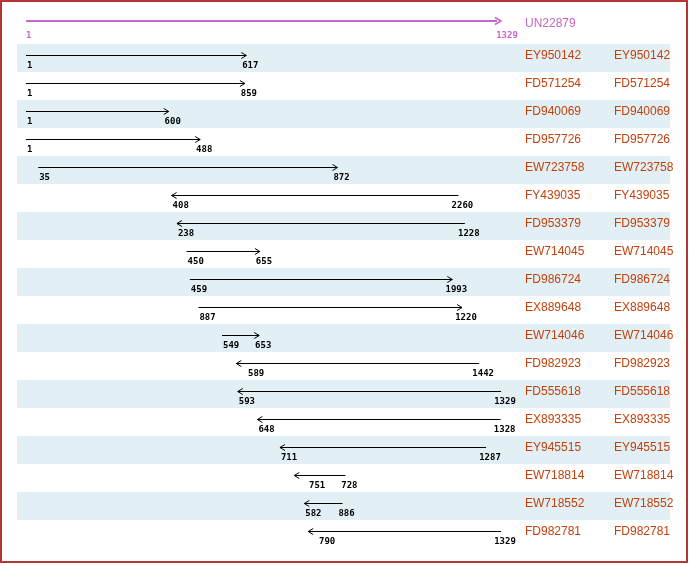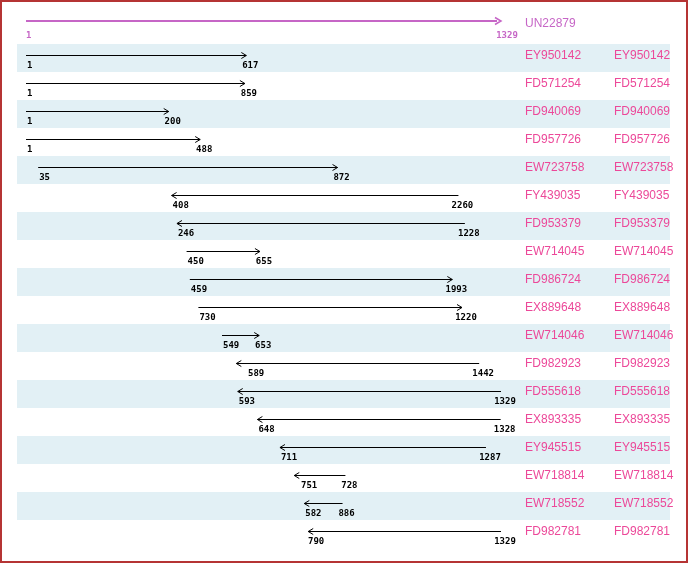--- a/index.html
+++ b/index.html
@@ -29,21 +29,21 @@
   .row .band{position:absolute;left:15px;top:0;width:653px;height:28px;background:transparent;}
   .row.shaded .band{background:#e2f0f5;}
   .row svg{position:absolute;left:0;top:2px;}
   .num{
     position:absolute;top:16px;
     font:600 9px "DejaVu Sans Mono",monospace;color:#000000;white-space:nowrap;
   }
   .num.end{transform:translateX(-50%);}
   .acc{
     position:absolute;top:4px;
-    font-size:12px;color:#ec4899;text-decoration:none;white-space:nowrap;cursor:pointer;
+    font-size:12px;color:#c2410c;text-decoration:none;white-space:nowrap;cursor:pointer;
   }
   .acc.col1{left:523px;}
   .acc.col2{left:612px;}
 </style>
 </head>
 <body>
 
 <div class="page">
 
   <div class="ref">
@@ -79,21 +79,21 @@
         <a class="acc col1">FD571254</a>
         <a class="acc col2">FD571254</a>
       </div>
       <div class="row shaded" style="top: 98px;">
         <div class="band"></div>
         <svg width="690" height="16">
           <line x1="24" y1="9.5" x2="166.71460843373495" y2="9.5" stroke="#000" stroke-width="1"></line>
           <path d="M 161.71460843373495 6.5 L 166.71460843373495 9.5 L 161.71460843373495 12.5" fill="none" stroke="#000" stroke-width="1"></path>
         </svg>
         <span class="num" style="left:25px">1</span>
-        <span class="num end" style="left:170.71460843373495px">200</span>
+        <span class="num end" style="left:170.71460843373495px">600</span>
         <a class="acc col1">FD940069</a>
         <a class="acc col2">FD940069</a>
       </div>
       <div class="row" style="top: 126px;">
         <div class="band"></div>
         <svg width="690" height="16">
           <line x1="24" y1="9.5" x2="198.19051204819277" y2="9.5" stroke="#000" stroke-width="1"></line>
           <path d="M 193.19051204819277 6.5 L 198.19051204819277 9.5 L 193.19051204819277 12.5" fill="none" stroke="#000" stroke-width="1"></path>
         </svg>
         <span class="num" style="left:25px">1</span>
@@ -122,21 +122,21 @@
         <span class="num end" style="left:460.4359939759036px">2260</span>
         <a class="acc col1">FY439035</a>
         <a class="acc col2">FY439035</a>
       </div>
       <div class="row shaded" style="top: 210px;">
         <div class="band"></div>
         <svg width="690" height="16">
           <line x1="174.94126506024097" y1="9.5" x2="462.87424698795184" y2="9.5" stroke="#000" stroke-width="1"></line>
           <path d="M 179.94126506024097 6.5 L 174.94126506024097 9.5 L 179.94126506024097 12.5" fill="none" stroke="#000" stroke-width="1"></path>
         </svg>
-        <span class="num" style="left:175.94126506024097px">246</span>
+        <span class="num" style="left:175.94126506024097px">238</span>
         <span class="num end" style="left:466.87424698795184px">1228</span>
         <a class="acc col1">FD953379</a>
         <a class="acc col2">FD953379</a>
       </div>
       <div class="row" style="top: 238px;">
         <div class="band"></div>
         <svg width="690" height="16">
           <line x1="184.59864457831324" y1="9.5" x2="257.92319277108436" y2="9.5" stroke="#000" stroke-width="1"></line>
           <path d="M 252.92319277108436 6.5 L 257.92319277108436 9.5 L 252.92319277108436 12.5" fill="none" stroke="#000" stroke-width="1"></path>
         </svg>
@@ -155,21 +155,21 @@
         <span class="num end" style="left:454.355421686747px">1993</span>
         <a class="acc col1">FD986724</a>
         <a class="acc col2">FD986724</a>
       </div>
       <div class="row" style="top: 294px;">
         <div class="band"></div>
         <svg width="690" height="16">
           <line x1="196.40210843373495" y1="9.5" x2="460.01280120481925" y2="9.5" stroke="#000" stroke-width="1"></line>
           <path d="M 455.01280120481925 6.5 L 460.01280120481925 9.5 L 455.01280120481925 12.5" fill="none" stroke="#000" stroke-width="1"></path>
         </svg>
-        <span class="num" style="left:197.40210843373495px">730</span>
+        <span class="num" style="left:197.40210843373495px">887</span>
         <span class="num end" style="left:464.01280120481925px">1220</span>
         <a class="acc col1">EX889648</a>
         <a class="acc col2">EX889648</a>
       </div>
       <div class="row shaded" style="top: 322px;">
         <div class="band"></div>
         <svg width="690" height="16">
           <line x1="220.00903614457832" y1="9.5" x2="257.2078313253012" y2="9.5" stroke="#000" stroke-width="1"></line>
           <path d="M 252.20783132530119 6.5 L 257.2078313253012 9.5 L 252.20783132530119 12.5" fill="none" stroke="#000" stroke-width="1"></path>
         </svg>
@@ -221,21 +221,21 @@
         <span class="num end" style="left:487.9774096385542px">1287</span>
         <a class="acc col1">EY945515</a>
         <a class="acc col2">EY945515</a>
       </div>
       <div class="row" style="top: 462px;">
         <div class="band"></div>
         <svg width="690" height="16">
           <line x1="292.2605421686747" y1="9.5" x2="343.40888554216866" y2="9.5" stroke="#000" stroke-width="1"></line>
           <path d="M 297.2605421686747 6.5 L 292.2605421686747 9.5 L 297.2605421686747 12.5" fill="none" stroke="#000" stroke-width="1"></path>
         </svg>
-        <span class="num" style="left:299px">751</span>
+        <span class="num" style="left:307px">751</span>
         <span class="num end" style="left:347.40888554216866px">728</span>
         <a class="acc col1">EW718814</a>
         <a class="acc col2">EW718814</a>
       </div>
       <div class="row shaded" style="top: 490px;">
         <div class="band"></div>
         <svg width="690" height="16">
           <line x1="302.27560240963857" y1="9.5" x2="340.54743975903614" y2="9.5" stroke="#000" stroke-width="1"></line>
           <path d="M 307.27560240963857 6.5 L 302.27560240963857 9.5 L 307.27560240963857 12.5" fill="none" stroke="#000" stroke-width="1"></path>
         </svg>
@@ -243,20 +243,20 @@
         <span class="num end" style="left:344.54743975903614px">886</span>
         <a class="acc col1">EW718552</a>
         <a class="acc col2">EW718552</a>
       </div>
       <div class="row" style="top: 518px;">
         <div class="band"></div>
         <svg width="690" height="16">
           <line x1="306.2100903614458" y1="9.5" x2="499" y2="9.5" stroke="#000" stroke-width="1"></line>
           <path d="M 311.2100903614458 6.5 L 306.2100903614458 9.5 L 311.2100903614458 12.5" fill="none" stroke="#000" stroke-width="1"></path>
         </svg>
-        <span class="num" style="left:306px">790</span>
+        <span class="num" style="left:317px">790</span>
         <span class="num end" style="left:503px">1329</span>
         <a class="acc col1">FD982781</a>
         <a class="acc col2">FD982781</a>
       </div>
     </div>
 
 </div>
 
 </body></html>

